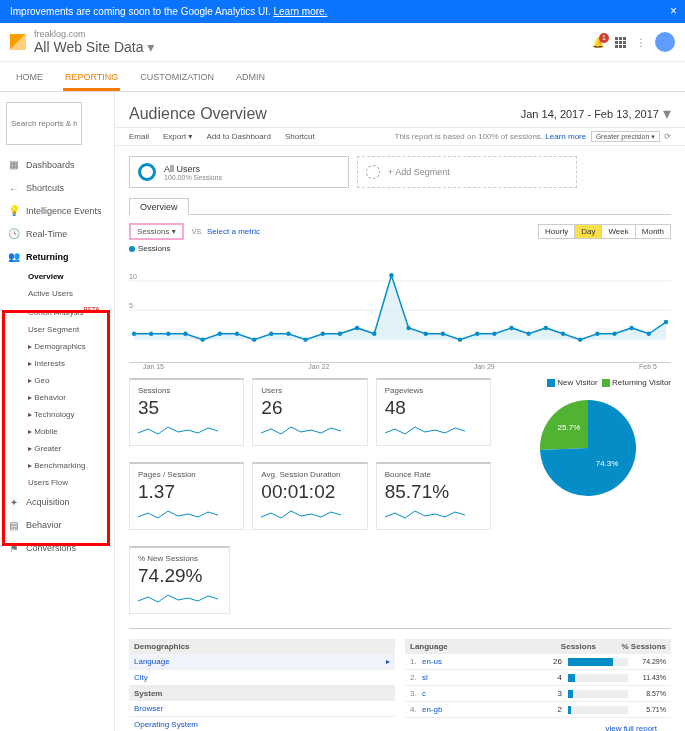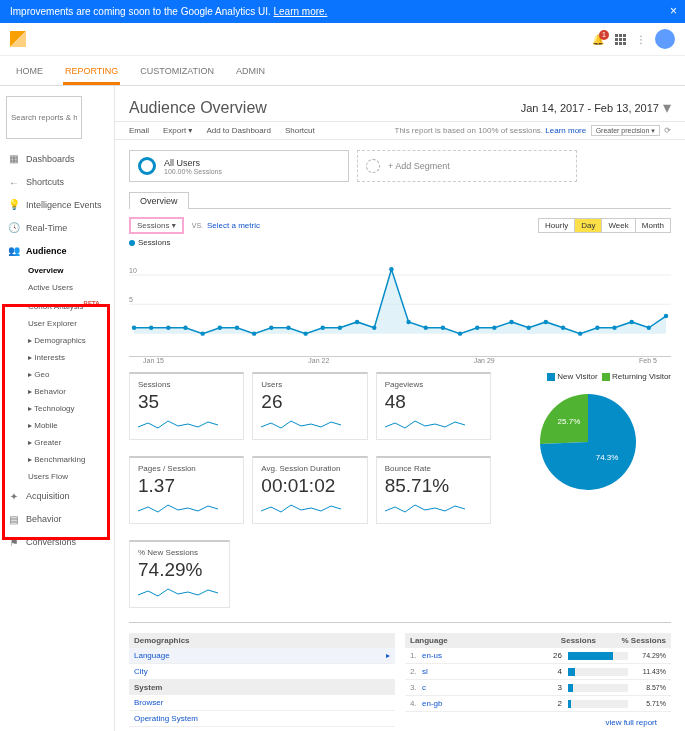--- a/index.html
+++ b/index.html
@@ -84,20 +84,24 @@
 <body>
 
 <div class="banner">
   <span>Improvements are coming soon to the Google Analytics UI.</span>
   <a>Learn more.</a>
   <span class="close">×</span>
 </div>
 
 <div class="header">
   <div class="logo"></div>
+  <div>
+    <div class="acct">freaklog.com</div>
+    <div class="title"><span>All Web Site Data</span> <span style="color:#888">▾</span></div>
+  </div>
   <div class="hdr-right">
     <div class="bell">🔔<span class="badge">1</span></div>
     <div class="apps">
         <span></span>
         <span></span>
         <span></span>
         <span></span>
         <span></span>
         <span></span>
         <span></span>
@@ -133,26 +137,26 @@
       </div>
     <div class="sb-item">
         <span class="ic">🕓</span>
         <span>Real-Time</span>
       </div>
 
     <div class="hl" style="left:2px;top:218px;width:108px;height:236px"></div>
 
     <div class="sb-item active">
         <span class="ic">👥</span>
-        <span>Audience</span>
+        <span>Returning</span>
       </div>
     <div class="sub sel">Overview</div>
     <div class="sub">Active Users</div>
     <div class="sub"><span>Cohort Analysis</span><span class="beta">BETA</span></div>
-    <div class="sub">User Explorer</div>
+    <div class="sub">User Segment</div>
     <div class="sub">▸ <span>Demographics</span></div>
     <div class="sub">▸ <span>Interests</span></div>
     <div class="sub">▸ <span>Geo</span></div>
     <div class="sub">▸ <span>Behavior</span></div>
     <div class="sub">▸ <span>Technology</span></div>
     <div class="sub">▸ <span>Mobile</span></div>
     <div class="sub">▸ <span>Greater</span></div>
     <div class="sub">▸ <span>Benchmarking</span></div>
     <div class="sub">Users Flow</div>
 

